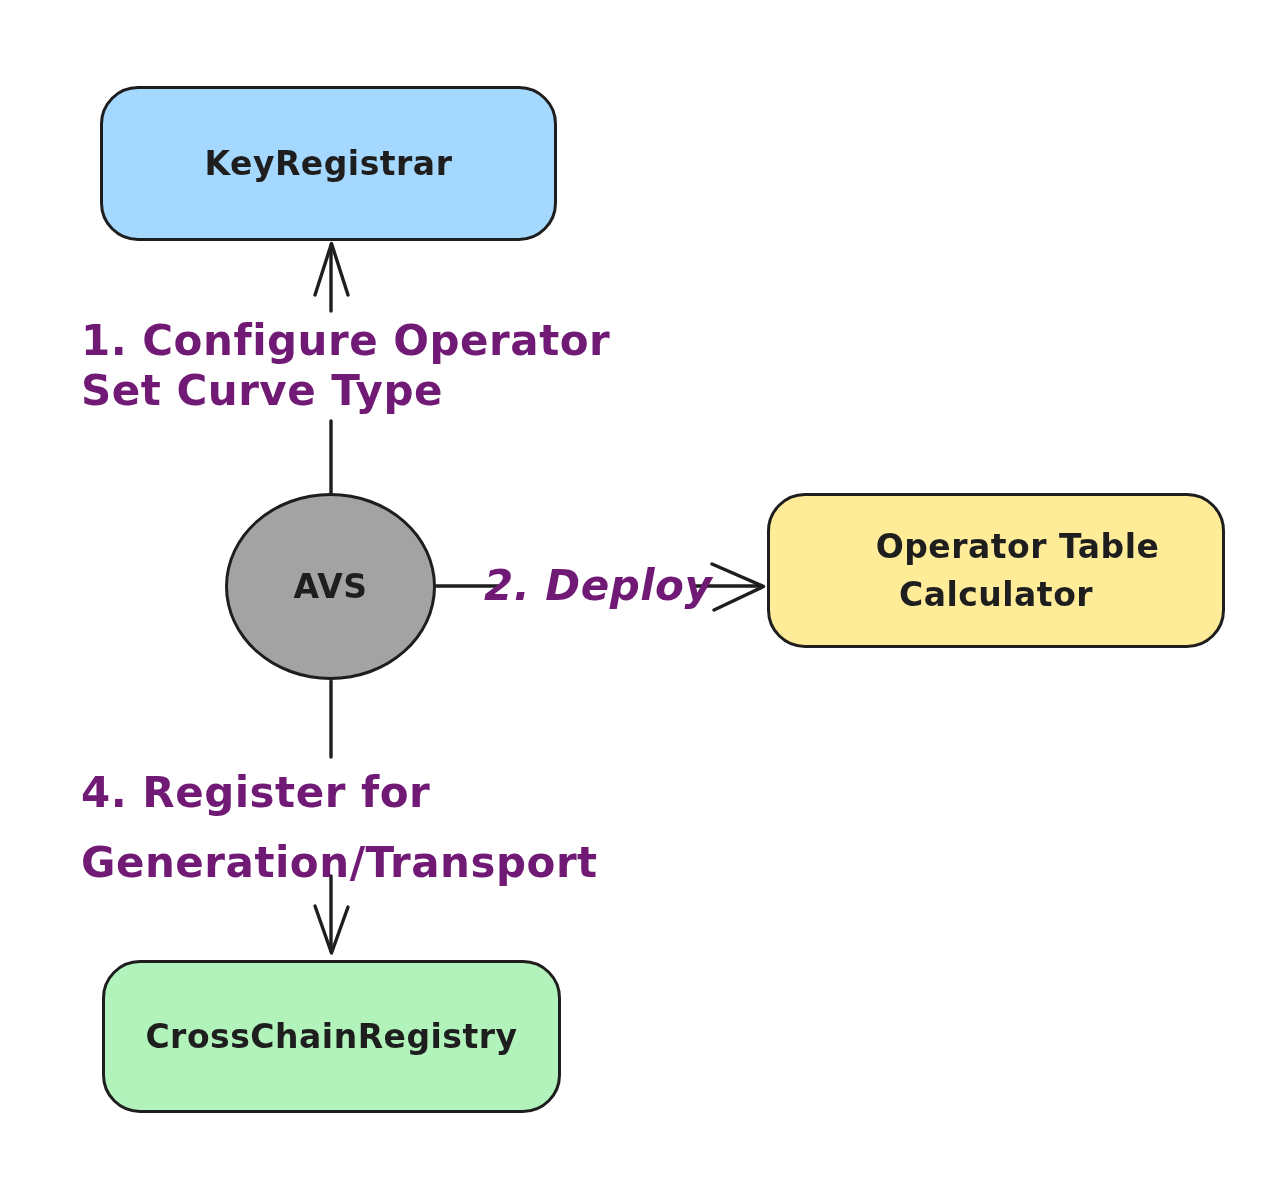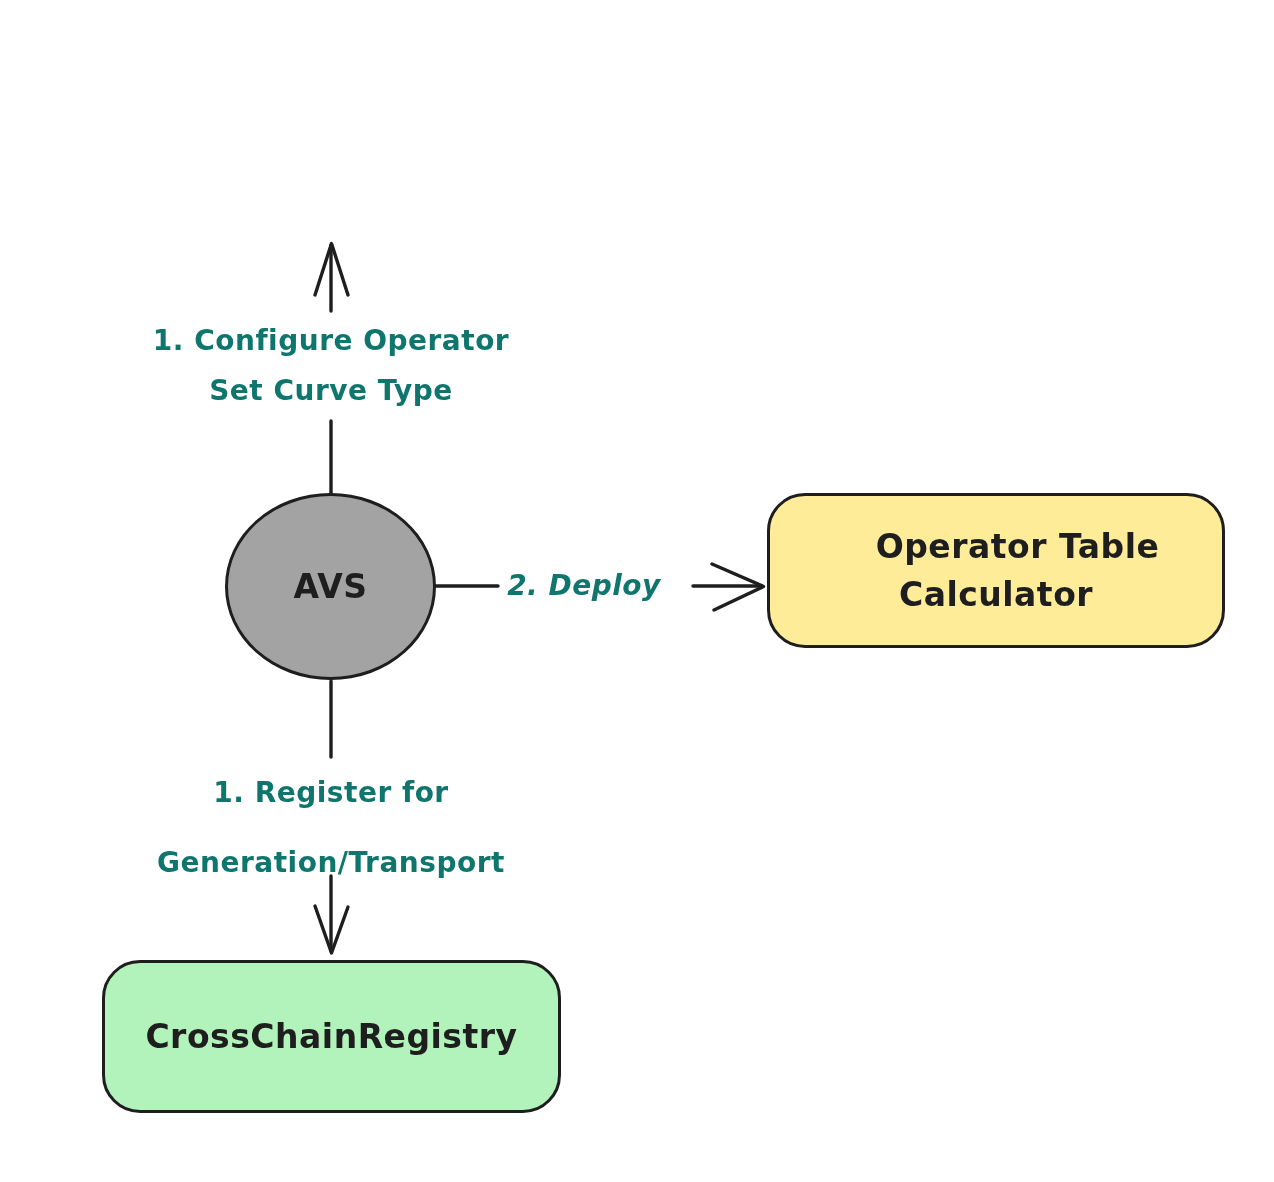--- a/index.html
+++ b/index.html
@@ -41,26 +41,26 @@
     font-size: 33px;
     font-weight: bold;
     letter-spacing: 0.5px;
     line-height: 48px;
     color: #1e1e1e;
   }
   .node.box { border-radius: 38px; }
   .node.circle { border-radius: 50%; }
   .edge-label {
     position: absolute;
-    text-align: center;
-    font-size: 28px;
+    text-align: left;
+    font-size: 42px;
     font-weight: bold;
     letter-spacing: 0.5px;
     line-height: 50px;
-    color: #0f766e;
+    color: #701a75;
     white-space: nowrap;
   }
 </style>
 </head>
 <body>
 
 <div class="canvas">
 
   <svg class="edges" viewBox="0 0 1274 1182" xmlns="http://www.w3.org/2000/svg">
 
@@ -76,20 +76,23 @@
       <path d="M712,564 L763.5,586.5 L714,610"></path>
     </g>
 
     <g>
       <line x1="331" y1="681" x2="331" y2="757"></line>
       <line x1="331" y1="876" x2="331" y2="951"></line>
       <path d="M315,906 L331.5,953 L348,907"></path>
     </g>
   </svg>
 
+  <div class="node box" style="left: 100px; top: 86px; width: 457px; height: 155px; background-color: rgb(165, 216, 255);">
+    <span>KeyRegistrar</span>
+  </div>
 
   <div class="node circle" style="left: 225px; top: 493px; width: 211px; height: 187px; background-color: #a3a3a3;">
     <span>AVS</span>
   </div>
 
   <div class="node box" style="left: 767px; top: 493px; width: 458px; height: 155px; background-color: rgb(255, 236, 153);">
     <span>
       <span style="display:block;margin-left:43px;">Operator Table</span>
       <span style="display:block;">Calculator</span>
     </span>
@@ -100,17 +103,17 @@
   </div>
 
   <div class="edge-label" style="left:81px; top:316px; width:500px;">
     <span style="display:block;">1. Configure Operator</span>
     <span style="display:block;">Set Curve Type</span>
   </div>
 
   <div class="edge-label" style="left:484px; top:561px; width:200px;font-style:italic;">2. Deploy</div>
 
   <div class="edge-label" style="left:81px; top:768px; width:500px;">
-    <span style="display:block;">1. Register for</span>
+    <span style="display:block;">4. Register for</span>
     <span style="display:block;margin-top:20px;">Generation/Transport</span>
   </div>
 
 </div>
 
 </body></html>

